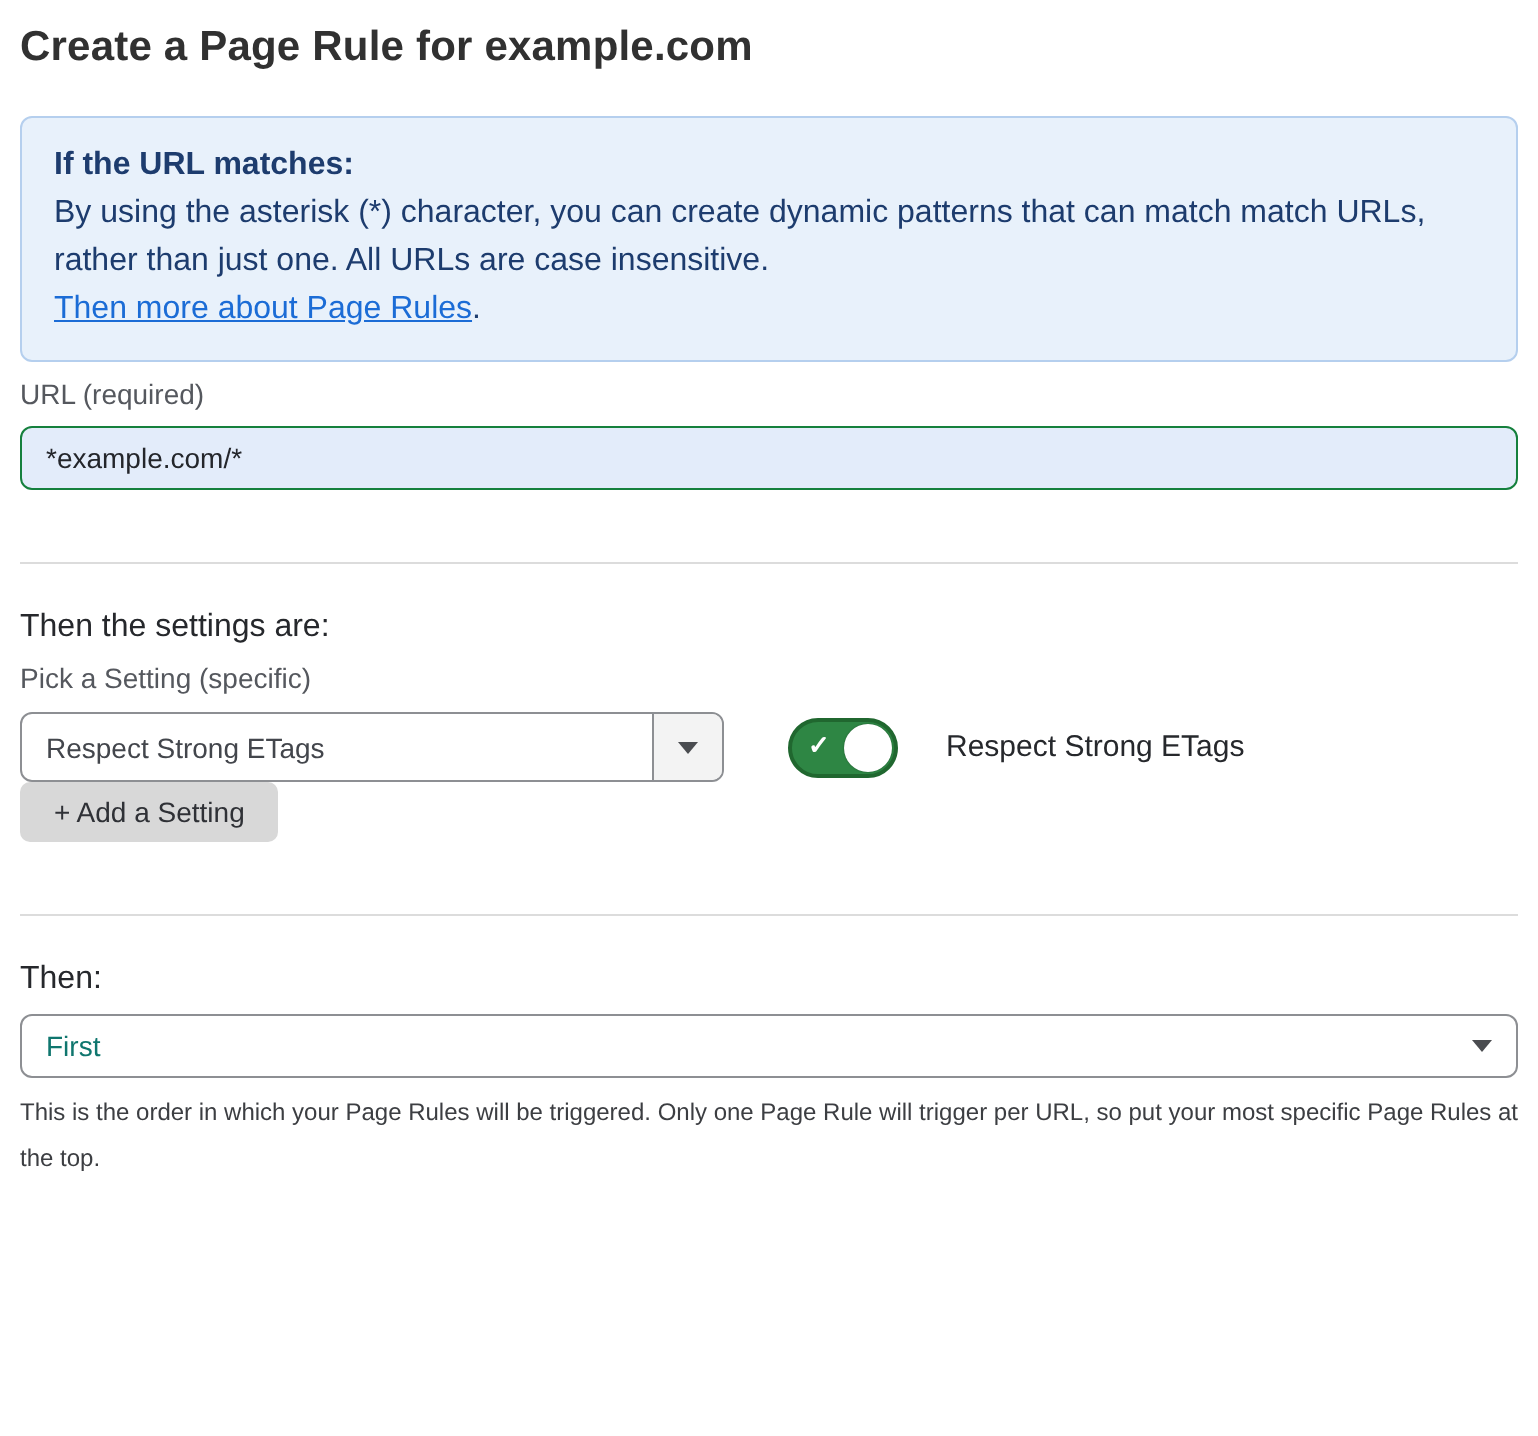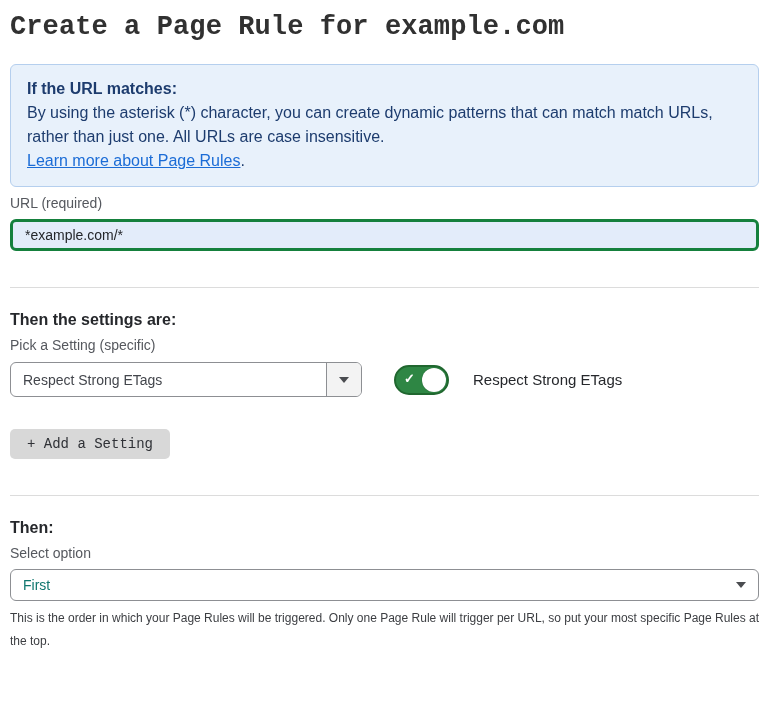--- a/index.html
+++ b/index.html
@@ -5,26 +5,25 @@
   * { margin: 0; padding: 0; box-sizing: border-box; }
   html, body { width: 769px; height: 718px; background: #ffffff; }
   body {
     font-family: "Liberation Sans", sans-serif;
     color: #2f2f2f;
     overflow: hidden;
   }
   .page { padding: 10px 10px 0 10px; width: 769px; }
 
   h1.page-title {
-    font-size: 27px;
+    font-size: 21px;
     font-weight: 700;
     color: #313131;
     letter-spacing: 0.1px;
     margin-top: 2px;
-    font-family: Liberation Mono, monospace;
   }
 
   .info-box {
     margin-top: 22px;
     background: #e8f1fb;
     border: 1px solid #b5cfee;
     border-radius: 6px;
     padding: 12px 16px 13px 16px;
     color: #1d3c6e;
     font-size: 16px;
@@ -43,40 +42,40 @@
     margin-top: 8px;
     font-size: 14px;
     color: #55585e;
   }
 
   .url-input {
     margin-top: 8px;
     width: 749px;
     height: 32px;
     background: #e3ecfa;
-    border: 3px solid #15803d;
+    border: 1px solid #15803d;
     border-radius: 6px;
     padding: 0 12px;
     font-size: 14px;
     color: #24262b;
     font-family: "Liberation Sans", sans-serif;
     outline: none;
   }
 
   .divider {
     height: 1px;
     background: #dcdcdc;
     margin-top: 36px;
     width: 749px;
   }
 
   h2.section-heading {
     margin-top: 23px;
     font-size: 16px;
-    font-weight: 700;
+    font-weight: 400;
     color: #26282c;
   }
 
   .setting-row {
     margin-top: 9px;
     display: flex;
     align-items: center;
     gap: 13px;
   }
 
@@ -155,21 +154,21 @@
     border: none;
     border-radius: 5px;
     font-size: 14px;
     font-family: "Liberation Sans", sans-serif;
     cursor: pointer;
     height: 31px;
     padding: 0 17px;
   }
   .btn-gray { background: #d8d8d8; color: #2f3136; }
 
-  .add-setting { margin-top: 32px; height: 30px; font-family: Liberation Mono, monospace; }
+  .add-setting { height: 30px; }
 
   .order-select {
     margin-top: 8px;
     width: 749px;
     height: 32px;
     background: #ffffff;
     border: 1px solid #8d8f93;
     border-radius: 6px;
     display: flex;
     align-items: center;
@@ -193,21 +192,21 @@
 </head>
 <body>
 
 <div class="page">
 
   <h1 class="page-title">Create a Page Rule for example.com</h1>
 
   <div class="info-box">
     <div class="info-heading">If the URL matches:</div>
     <div class="info-body">By using the asterisk (*) character, you can create dynamic patterns that can match match URLs, rather than just one. All URLs are case insensitive.</div>
-    <div class="info-link-line"><a href="#">Learn more about Page Rules</a><span class="suffix">.</span></div>
+    <div class="info-link-line"><a href="#">Then more about Page Rules</a><span class="suffix">.</span></div>
   </div>
 
   <label class="field-label">URL (required)</label>
   <input class="url-input" type="text" value="*example.com/*" style="">
 
   <div class="divider"></div>
 
   <h2 class="section-heading">Then the settings are:</h2>
 
   <label class="field-label">Pick a Setting (specific)</label>
@@ -225,21 +224,20 @@
     </span>
     <span class="toggle-label">Respect Strong ETags</span>
   </div>
 
   <button class="btn btn-gray add-setting">+ Add a Setting</button>
 
   <div class="divider"></div>
 
   <h2 class="section-heading">Then:</h2>
 
-  <label class="field-label">Select option</label>
 
   <div class="order-select">
     <span class="value">First</span>
     <span class="caret"></span>
   </div>
 
   <p class="help-text">This is the order in which your Page Rules will be triggered. Only one Page Rule will trigger per URL, so put your most specific Page Rules at the top.</p>
 
   
 

